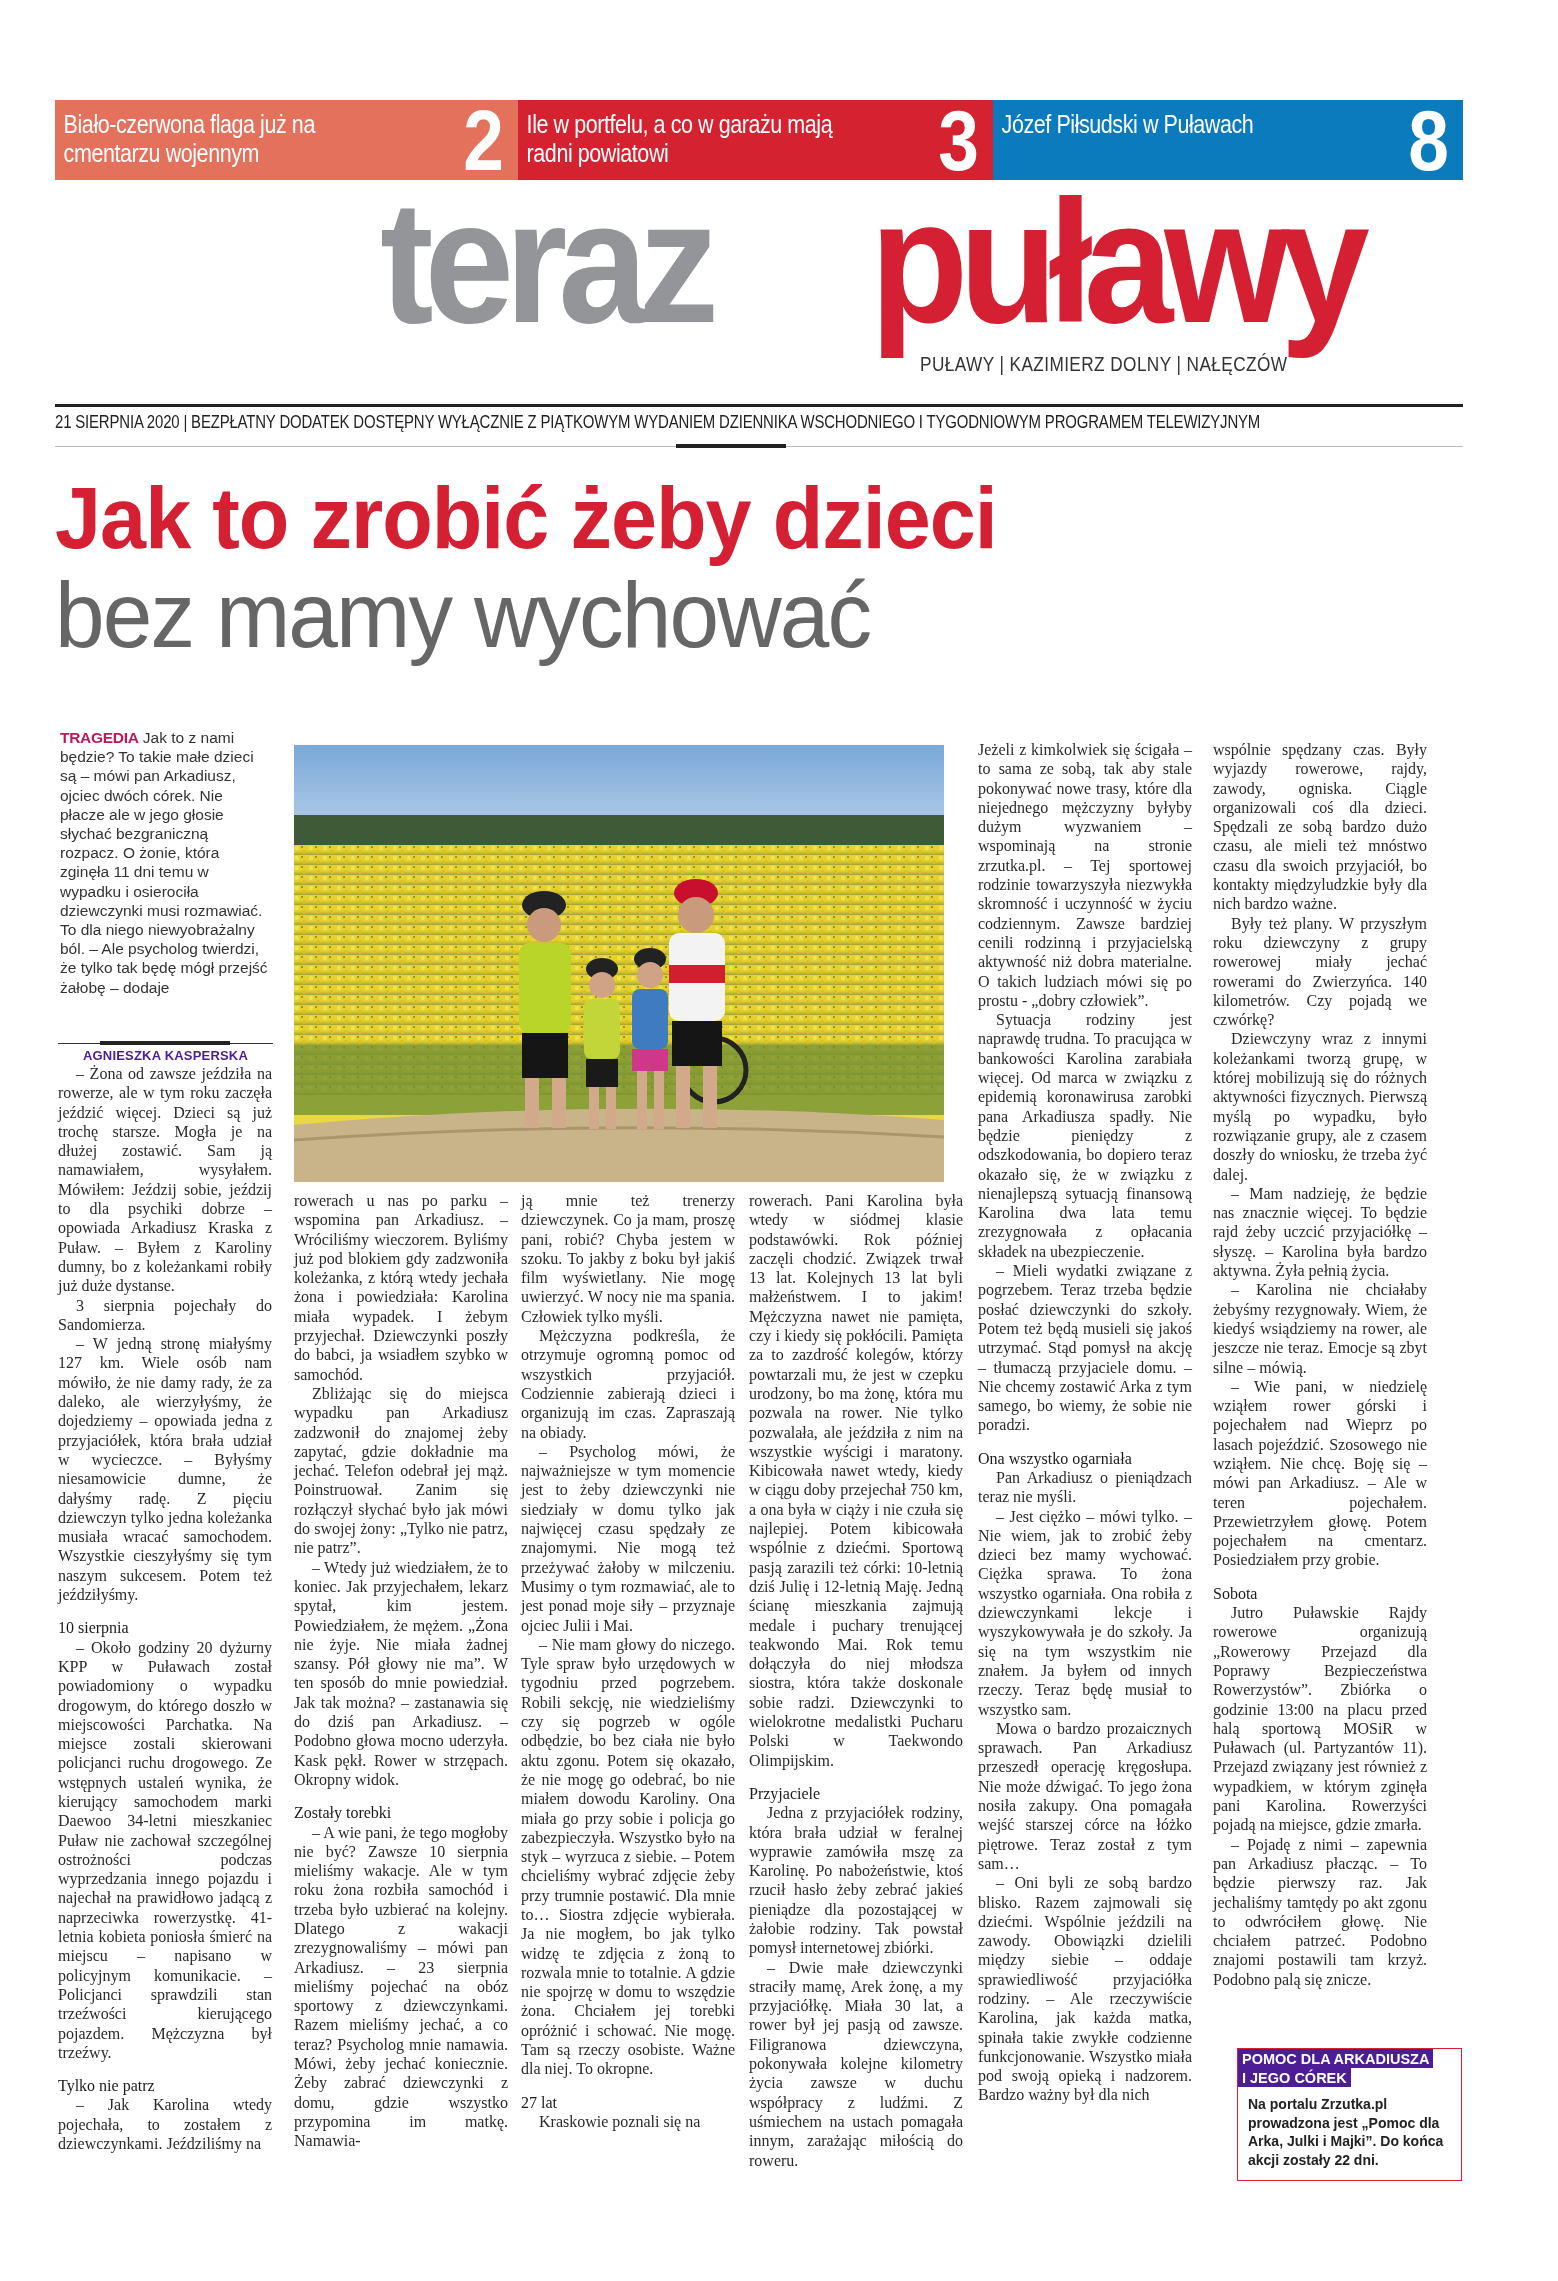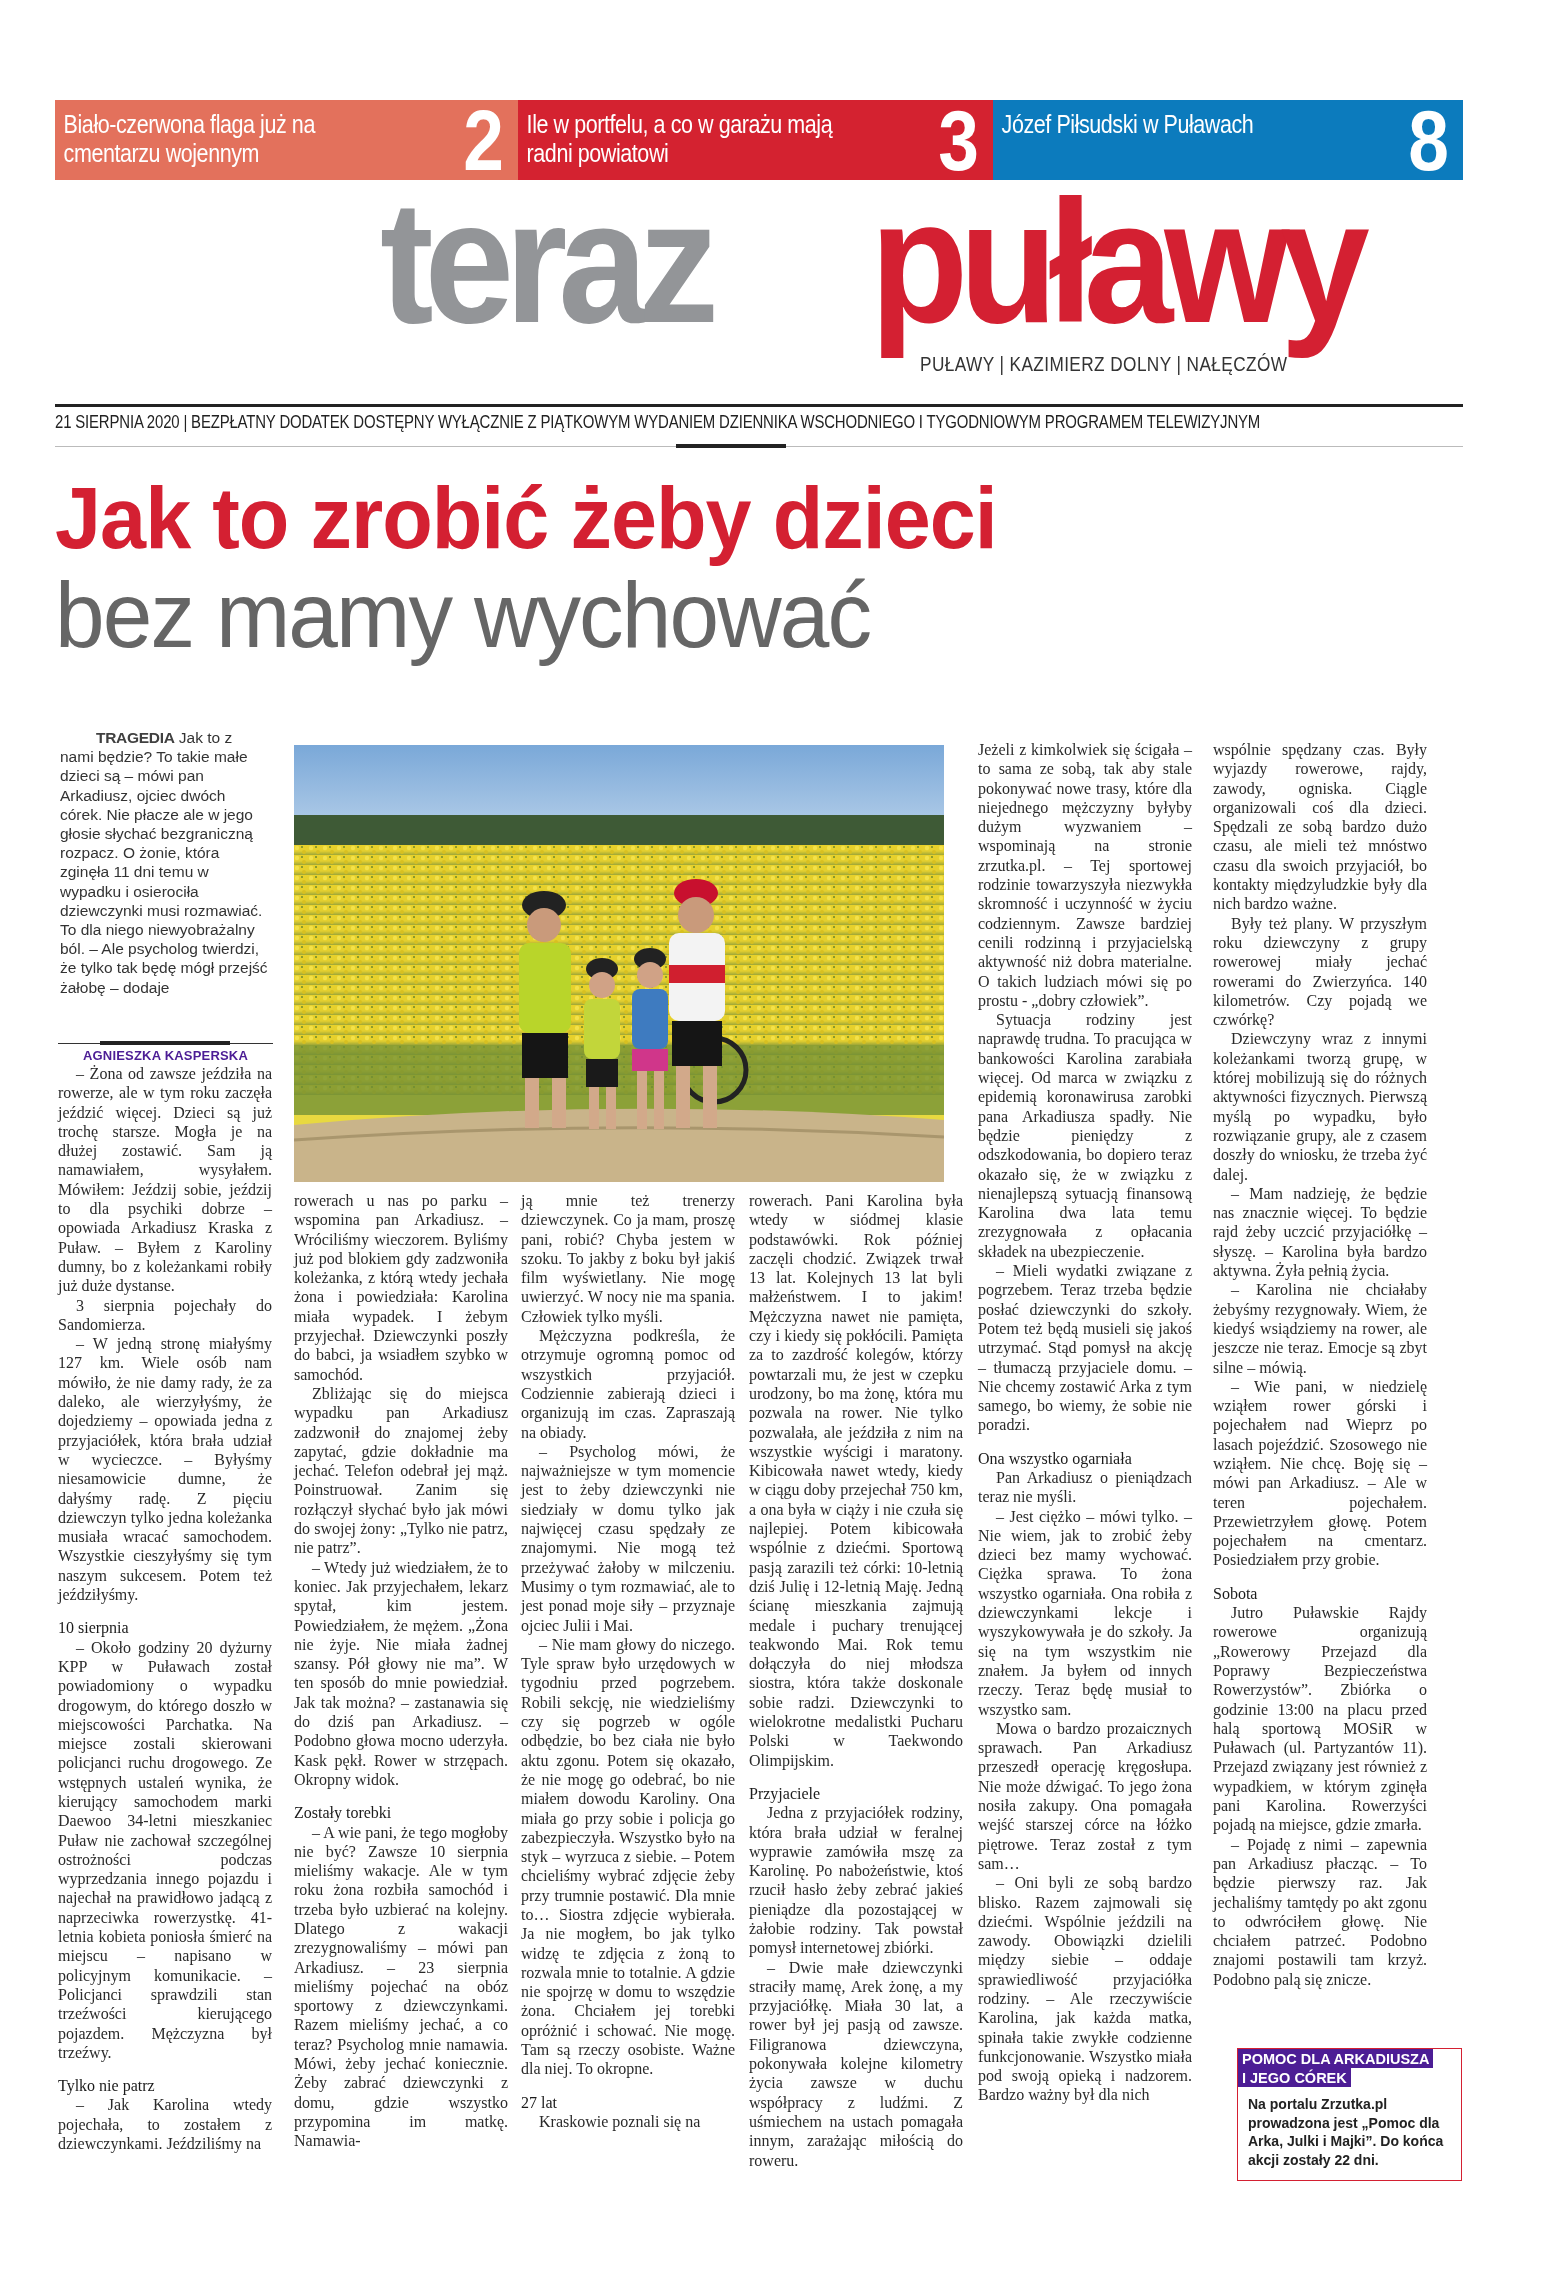--- a/index.html
+++ b/index.html
@@ -25,21 +25,21 @@
   .rule-top { position: absolute; left: 55px; top: 404px; width: 1408px; height: 3px; background: #222; }
   .dateline { position: absolute; left: 55px; top: 412px; width: 1408px; font-family: "Liberation Sans", sans-serif; font-size: 18px; color: #222; white-space: nowrap; transform: scaleX(0.83); transform-origin: left top; letter-spacing: -0.2px; }
   .rule-bottom { position: absolute; left: 55px; top: 446px; width: 1408px; height: 1px; background: #bbb; }
   .rule-center { position: absolute; left: 676px; top: 444px; width: 110px; height: 4px; background: #222; }
 
   .headline1 { position: absolute; left: 55px; top: 470px; font-family: "Liberation Sans", sans-serif; font-weight: bold; font-size: 88px; color: #d42032; letter-spacing: -1px; line-height: 96px; white-space: nowrap; transform: scaleX(0.94); transform-origin: left top; }
   .headline2 { position: absolute; left: 55px; top: 565px; font-family: "Liberation Sans", sans-serif; font-weight: normal; font-size: 92px; color: #666; letter-spacing: -2px; line-height: 100px; white-space: nowrap; transform: scaleX(0.97); transform-origin: left top; }
 
   
   .lead { position: absolute; left: 60px; top: 728px; width: 210px; font-family: "Liberation Sans", sans-serif; font-size: 15.5px; line-height: 19.2px; color: #333; }
-  .lead .kicker { color: #404040; font-weight: bold; letter-spacing: -0.3px; margin-left: 36px; }
+  .lead .kicker { color: #be185d; font-weight: bold; letter-spacing: -0.3px; }
   .byline-rule { position: absolute; left: 58px; top: 1043px; width: 215px; height: 1px; background: #333; }
   .byline-rule2 { position: absolute; left: 100px; top: 1041px; width: 130px; height: 4px; background: #222; }
   .byline { position: absolute; left: 58px; top: 1048px; width: 215px; text-align: center; font-family: "Liberation Sans", sans-serif; font-weight: bold; font-size: 13px; letter-spacing: 0.2px; color: #4c1d95; }
 
   
   .photo { position: absolute; left: 294px; top: 745px; width: 650px; height: 437px; overflow: hidden; background: #e8d940; }
   .photo svg { display: block; }
 
   
   .col { position: absolute; width: 214px; font-size: 16px; line-height: 19.3px; color: #2a2a2a; text-align: justify; hyphens: manual; }

